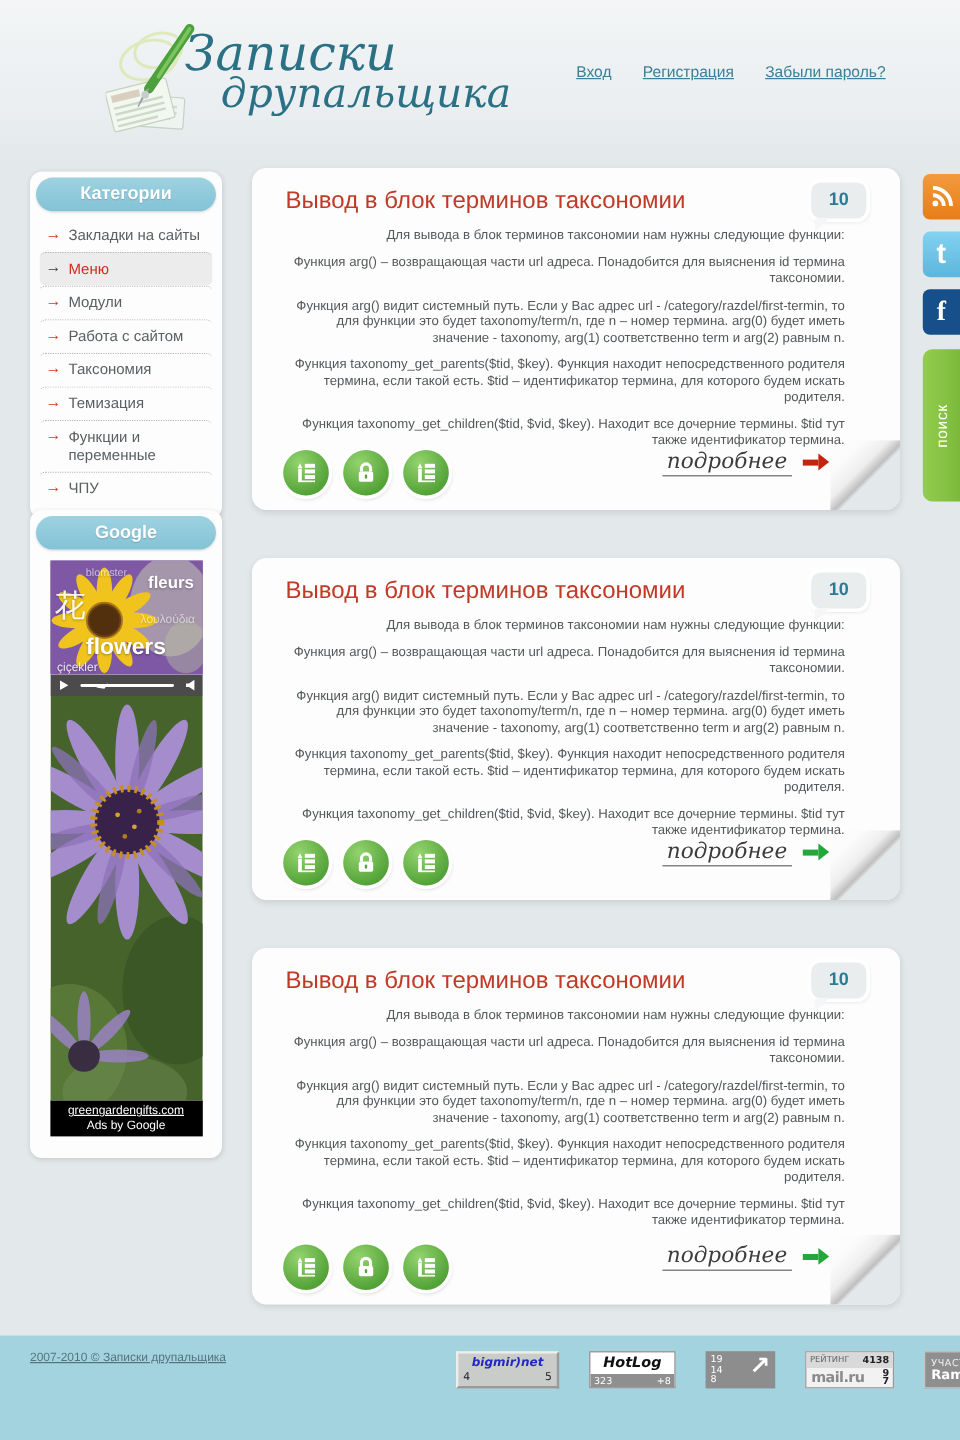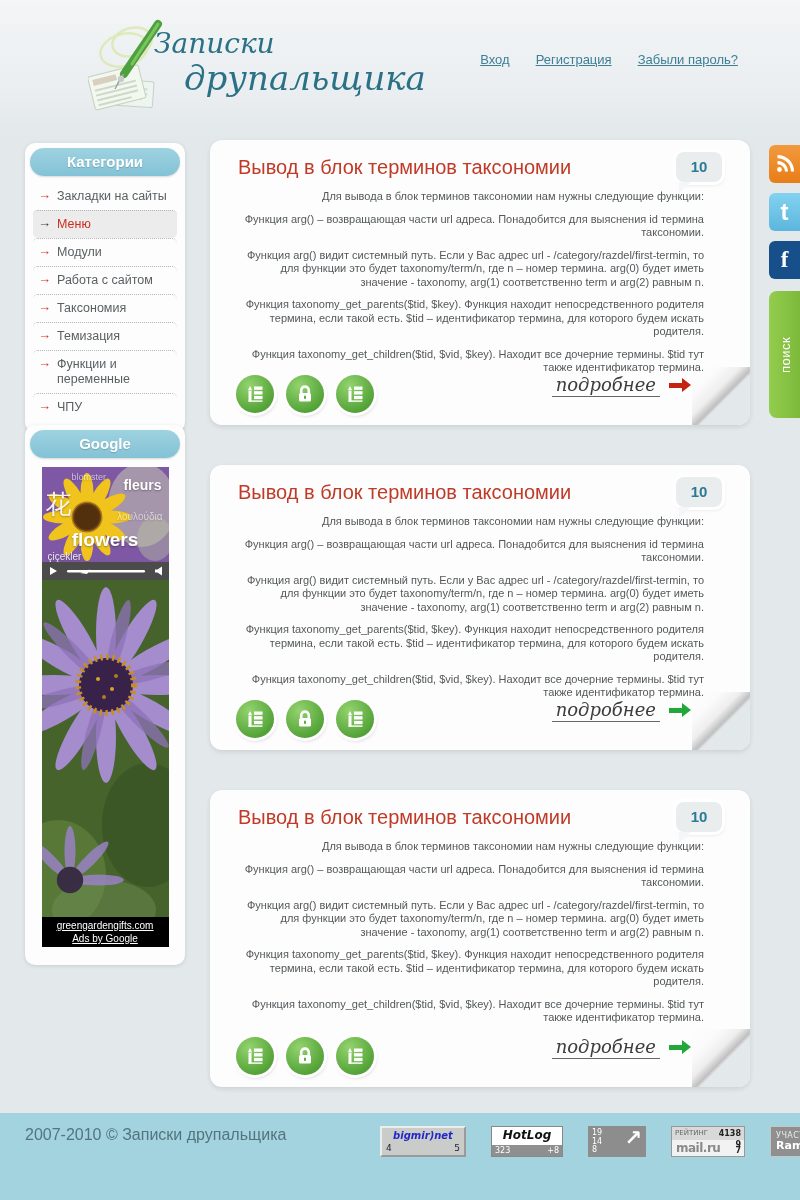--- a/index.html
+++ b/index.html
@@ -6,21 +6,21 @@
 html,body { width:800px; height:1200px; }
 body { position:relative; background:#e3e8ea; font-family:"Liberation Sans",sans-serif; overflow:hidden; }
 [data-interactable="true"] { cursor:pointer; }
 
 
 .header { position:absolute; left:0; top:0; width:800px; height:132px;
   background:linear-gradient(#f3f5f6,#eaeef0 70%,#e3e8ea); }
 .logo { position:absolute; left:88px; top:12px; width:320px; height:112px; }
 .logo-icon { position:absolute; left:0; top:6px; }
 .logo-text { position:absolute; left:66px; top:14px; font-family:"DejaVu Serif",serif; font-style:italic; color:#2b7186; }
-.logo-line1 { font-size:28px; line-height:36px; }
+.logo-line1 { font-size:41px; line-height:36px; }
 .logo-line2 { font-size:34px; line-height:36px; margin-left:30px; margin-top:-2px; }
 .nav { position:absolute; top:52px; right:62px; display:flex; gap:26px; }
 .nav a { color:#3d7f97; font-size:13px; text-decoration:underline; }
 
 
 .side-card { position:absolute; left:25px; width:160px; background:#fdfdfd; border-radius:10px;
   box-shadow:0 1px 4px rgba(0,0,0,.12); padding:5px; }
 .cat-card { top:143px; }
 .g-card { top:425px; padding-bottom:18px; }
 .side-head { height:28px; background:linear-gradient(#9ed2e0,#83c2d6); border-radius:14px; color:#fff;
@@ -39,21 +39,21 @@
 .ad-video svg { position:absolute; left:0; top:0; }
 .adw { position:absolute; color:#fff; font-weight:bold; text-shadow:0 1px 2px rgba(0,0,0,.35); white-space:nowrap; }
 .adw-blomster { top:5px; left:30px; font-size:9px; opacity:.6; font-weight:normal; }
 .adw-fleurs { top:10px; right:7px; font-size:14px; }
 .adw-hanzi { top:20px; left:4px; font-size:26px; font-weight:normal; opacity:.9; }
 .adw-greek { top:44px; right:6px; font-size:10px; opacity:.55; font-weight:normal; }
 .adw-flowers { bottom:11px; left:50%; transform:translateX(-50%); font-size:19px; }
 .adw-cicekler { bottom:0; left:6px; font-size:10px; font-weight:normal; opacity:.85; }
 .ad-controls { height:18px; position:relative; }
 .ad-photo { height:337px; position:relative; overflow:hidden; }
-.ad-caption { height:30px; background:#000; text-align:center; color:#fff; font-size:10px; line-height:13px; padding-top:2px;text-decoration:underline; }
+.ad-caption { height:30px; background:#000; text-align:center; color:#fff; font-size:10px; line-height:13px; padding-top:2px; }
 .ad-link { display:block; color:#fff; text-decoration:underline; }
 
 
 #posts { position:absolute; left:0; top:0; width:800px; height:1200px; pointer-events:none; }
 #posts * { pointer-events:auto; }
 .post-card { position:absolute; left:210px; width:540px; height:285px; background:#fdfdfd; border-radius:12px;
   box-shadow:0 2px 5px rgba(0,0,0,.10);padding-left:48px; }
 #posts .post-card:nth-of-type(1) { top:140px; }
 #posts .post-card:nth-of-type(2) { top:465px; }
 #posts .post-card:nth-of-type(3) { top:790px; height:297px; }
@@ -87,21 +87,21 @@
 .rss { top:145px; background:linear-gradient(#f29a3e,#e87d17); }
 .tw  { top:193px; background:linear-gradient(#83d2f0,#5cb6dd); font-weight:bold; font-size:24px; line-height:30px; }
 .fb  { top:241px; background:#174f8a; font-weight:bold; font-size:23px; font-family:"Liberation Serif",serif; }
 .search-tab { position:absolute; right:0; top:291px; width:31px; height:127px;
   background:linear-gradient(to right,#93cd4e,#7cb93a); border-radius:8px 0 0 8px; }
 .search-label { position:absolute; left:50%; top:50%; transform:translate(-50%,-50%) rotate(-90deg);
   color:#fff; font-size:13px; letter-spacing:.5px; white-space:nowrap; }
 
 
 .footer { position:absolute; left:0; top:1113px; width:800px; height:87px; background:#a2d3df; }
-.copyright { position:absolute; left:25px; top:13px; font-size:16px; color:#53747f; }
+.copyright { position:absolute; left:25px; top:13px; font-size:10px; color:#53747f;text-decoration:underline; }
 .counters { position:absolute; left:380px; top:13px; display:flex; gap:25px; }
 .badge { height:31px; position:relative; overflow:hidden; font-family:"DejaVu Sans",sans-serif; }
 .c-bigmir { width:86px; background:#c9ccc9; border:2px outset #eceeec; }
 .bigmir-name { display:block; text-align:center; font-size:10px; font-weight:bold; font-style:italic; color:#2326c8; margin-top:2px; }
 .bigmir-l { position:absolute; left:4px; bottom:2px; font-size:9px; color:#223; }
 .bigmir-r { position:absolute; right:4px; bottom:2px; font-size:9px; color:#223; }
 .c-hotlog { width:72px; background:#fff; border:1px solid #888; }
 .hotlog-name { display:block; text-align:center; font-size:12px; font-weight:bold; font-style:italic; color:#111; margin-top:1px; }
 .hotlog-strip { position:absolute; left:0; right:0; bottom:0; height:11px; background:#8f8f8f; color:#fff; font-size:8px; line-height:11px; padding:0 3px; }
 .hotlog-strip .r { float:right; }

